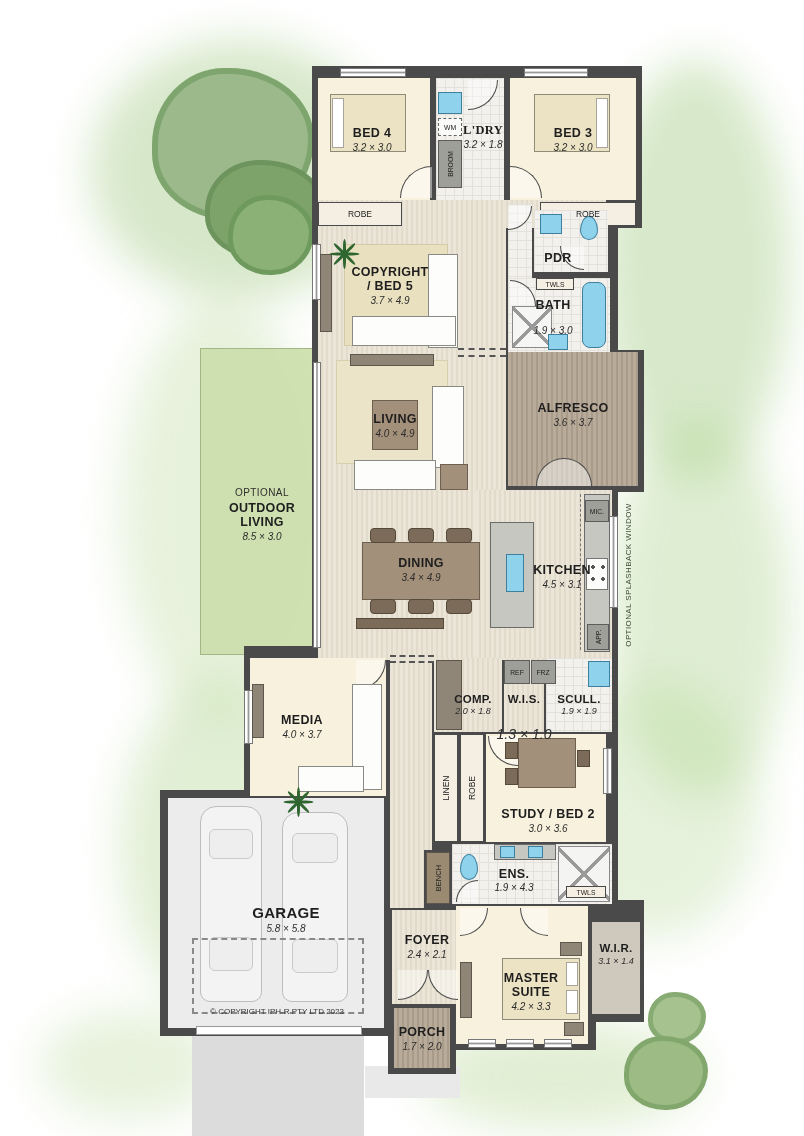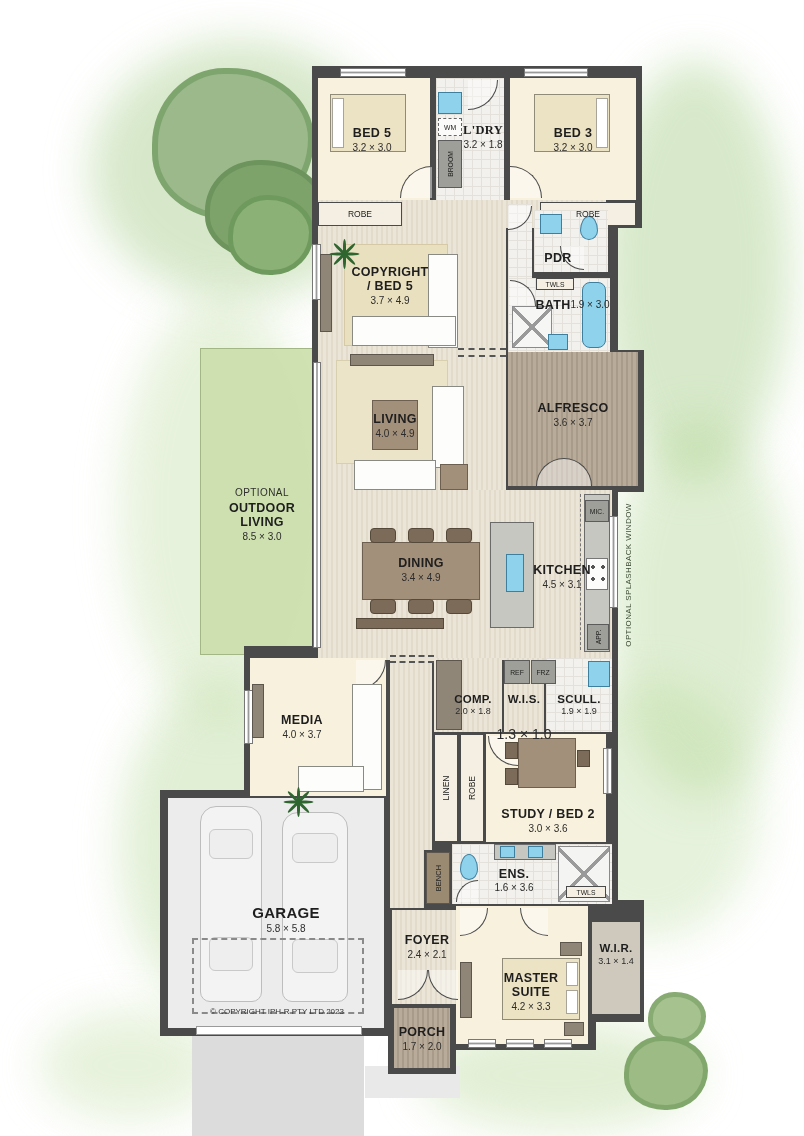--- a/index.html
+++ b/index.html
@@ -37,21 +37,21 @@
   .winv{background:linear-gradient(90deg,#ffffff 30%,#9a9a9a 44%,#9a9a9a 56%,#ffffff 70%);border:1px solid #777;}
   
   .arc{background:rgba(255,255,255,.45);border:1.6px solid #4a4a4a;}
   .arc-br{border-radius:0 0 100% 0;border-top:none;border-left:none;}
   .arc-bl{border-radius:0 0 0 100%;border-top:none;border-right:none;}
   .arc-tr{border-radius:0 100% 0 0;border-bottom:none;border-left:none;}
   .arc-tl{border-radius:100% 0 0 0;border-bottom:none;border-right:none;}
   
   .rl{font-weight:bold;font-size:12.5px;letter-spacing:.3px;white-space:nowrap;
       transform:translate(-50%,-50%);}
-  .dm{font-size:10px;white-space:nowrap;transform:translate(-50%,-50%);color:#2c2c2c;}
+  .dm{font-size:10px;white-space:nowrap;transform:translate(-50%,-50%);color:#2c2c2c;font-style:italic;}
   .sm{font-size:8.5px;white-space:nowrap;transform:translate(-50%,-50%);color:#222;}
   .xs{font-size:6.8px;white-space:nowrap;transform:translate(-50%,-50%);color:#222;}
   .vtx{writing-mode:vertical-rl;transform:rotate(180deg) translate(50%,50%);}
   .note{font-size:8px;color:#3a4a33;letter-spacing:.4px;}
   .dash-open{border-top:2px dashed #555;border-bottom:2px dashed #555;}
   .palm span{left:50%;top:50%;width:3px;height:15px;background:#2f6630;
              border-radius:50% 50% 10% 10%;transform-origin:50% 100%;}
   .carbody{border:1.5px solid #bdbdbd;border-radius:16px 16px 10px 10px;background:#f3f3f3;}
   .carin{border:1px solid #c9c9c9;border-radius:6px;background:#eeeeee;}
 </style>
@@ -271,36 +271,36 @@
     <span style="transform:rotate(0deg)"></span>
       <span style="transform:rotate(45deg)"></span>
     <span style="transform:rotate(90deg)"></span>
       <span style="transform:rotate(135deg)"></span>
     <span style="transform:rotate(180deg)"></span>
       <span style="transform:rotate(225deg)"></span>
     <span style="transform:rotate(270deg)"></span>
       <span style="transform:rotate(315deg)"></span>
   </div>
 
-  <div class="rl" style="left:372px;top:133px;">BED 5</div>
+  <div class="rl" style="left:372px;top:133px;">BED 4</div>
   <div class="dm" style="left:372px;top:147px;">3.2 × 3.0</div>
   <div class="rl" style="left:483px;top:130px;font-family:Liberation Serif, serif;">L'DRY</div>
   <div class="dm" style="left:483px;top:144px;">3.2 × 1.8</div>
   <div class="rl" style="left:573px;top:133px;">BED 3</div>
   <div class="dm" style="left:573px;top:147px;">3.2 × 3.0</div>
   <div class="sm" style="left:360px;top:214px;">ROBE</div>
   <div class="sm" style="left:588px;top:214px;">ROBE</div>
   <div class="xs" style="left:450px;top:127px;">WM</div>
   <div class="xs vtx" style="left:450px;top:164px;">BROOM</div>
   <div class="rl" style="left:390px;top:272px;">COPYRIGHT</div>
   <div class="rl" style="left:390px;top:286px;">/ BED 5</div>
   <div class="dm" style="left:390px;top:300px;">3.7 × 4.9</div>
   <div class="rl" style="left:558px;top:258px;">PDR</div>
   <div class="rl" style="left:553px;top:305px;">BATH</div>
-  <div class="dm" style="left:553px;top:304px;margin-left:37px;">1.9 × 3.0</div>
+  <div class="dm" style="left:553px;top:330px;">1.9 × 3.0</div>
   <div class="xs" style="left:555px;top:284px;">TWLS</div>
   <div class="rl" style="left:395px;top:419px;">LIVING</div>
   <div class="dm" style="left:395px;top:433px;">4.0 × 4.9</div>
   <div class="rl" style="left:573px;top:408px;">ALFRESCO</div>
   <div class="dm" style="left:573px;top:422px;">3.6 × 3.7</div>
   <div class="rl" style="left:421px;top:563px;">DINING</div>
   <div class="dm" style="left:421px;top:577px;">3.4 × 4.9</div>
   <div class="rl" style="left:562px;top:570px;">KITCHEN</div>
   <div class="dm" style="left:562px;top:584px;">4.5 × 3.1</div>
   <div class="xs" style="left:597px;top:511px;">MIC.</div>
@@ -315,21 +315,21 @@
   <div class="rl" style="left:579px;top:699px;font-size:11.5px;">SCULL.</div>
   <div class="dm" style="left:579px;top:711px;font-size:9px;">1.9 × 1.9</div>
   <div class="xs" style="left:517px;top:672px;">REF</div>
   <div class="xs" style="left:543px;top:672px;">FRZ</div>
   <div class="sm vtx" style="left:446px;top:788px;">LINEN</div>
   <div class="sm vtx" style="left:472px;top:788px;">ROBE</div>
   <div class="rl" style="left:548px;top:814px;">STUDY / BED 2</div>
   <div class="dm" style="left:548px;top:828px;">3.0 × 3.6</div>
   <div class="sm vtx" style="left:438px;top:878px;font-size:7.5px;">BENCH</div>
   <div class="rl" style="left:514px;top:874px;">ENS.</div>
-  <div class="dm" style="left:514px;top:887px;">1.6 × 3.6</div>
+  <div class="dm" style="left:514px;top:887px;">1.9 × 4.3</div>
   <div class="xs" style="left:586px;top:892px;">TWLS</div>
   <div class="rl" style="left:286px;top:912px;font-size:15px;">GARAGE</div>
   <div class="dm" style="left:286px;top:928px;">5.8 × 5.8</div>
   <div class="rl" style="left:427px;top:940px;">FOYER</div>
   <div class="dm" style="left:427px;top:954px;">2.4 × 2.1</div>
   <div class="rl" style="left:531px;top:978px;">MASTER</div>
   <div class="rl" style="left:531px;top:992px;">SUITE</div>
   <div class="dm" style="left:531px;top:1006px;">4.2 × 3.3</div>
   <div class="rl" style="left:616px;top:948px;font-size:11.5px;">W.I.R.</div>
   <div class="dm" style="left:616px;top:961px;font-size:9px;">3.1 × 1.4</div>

